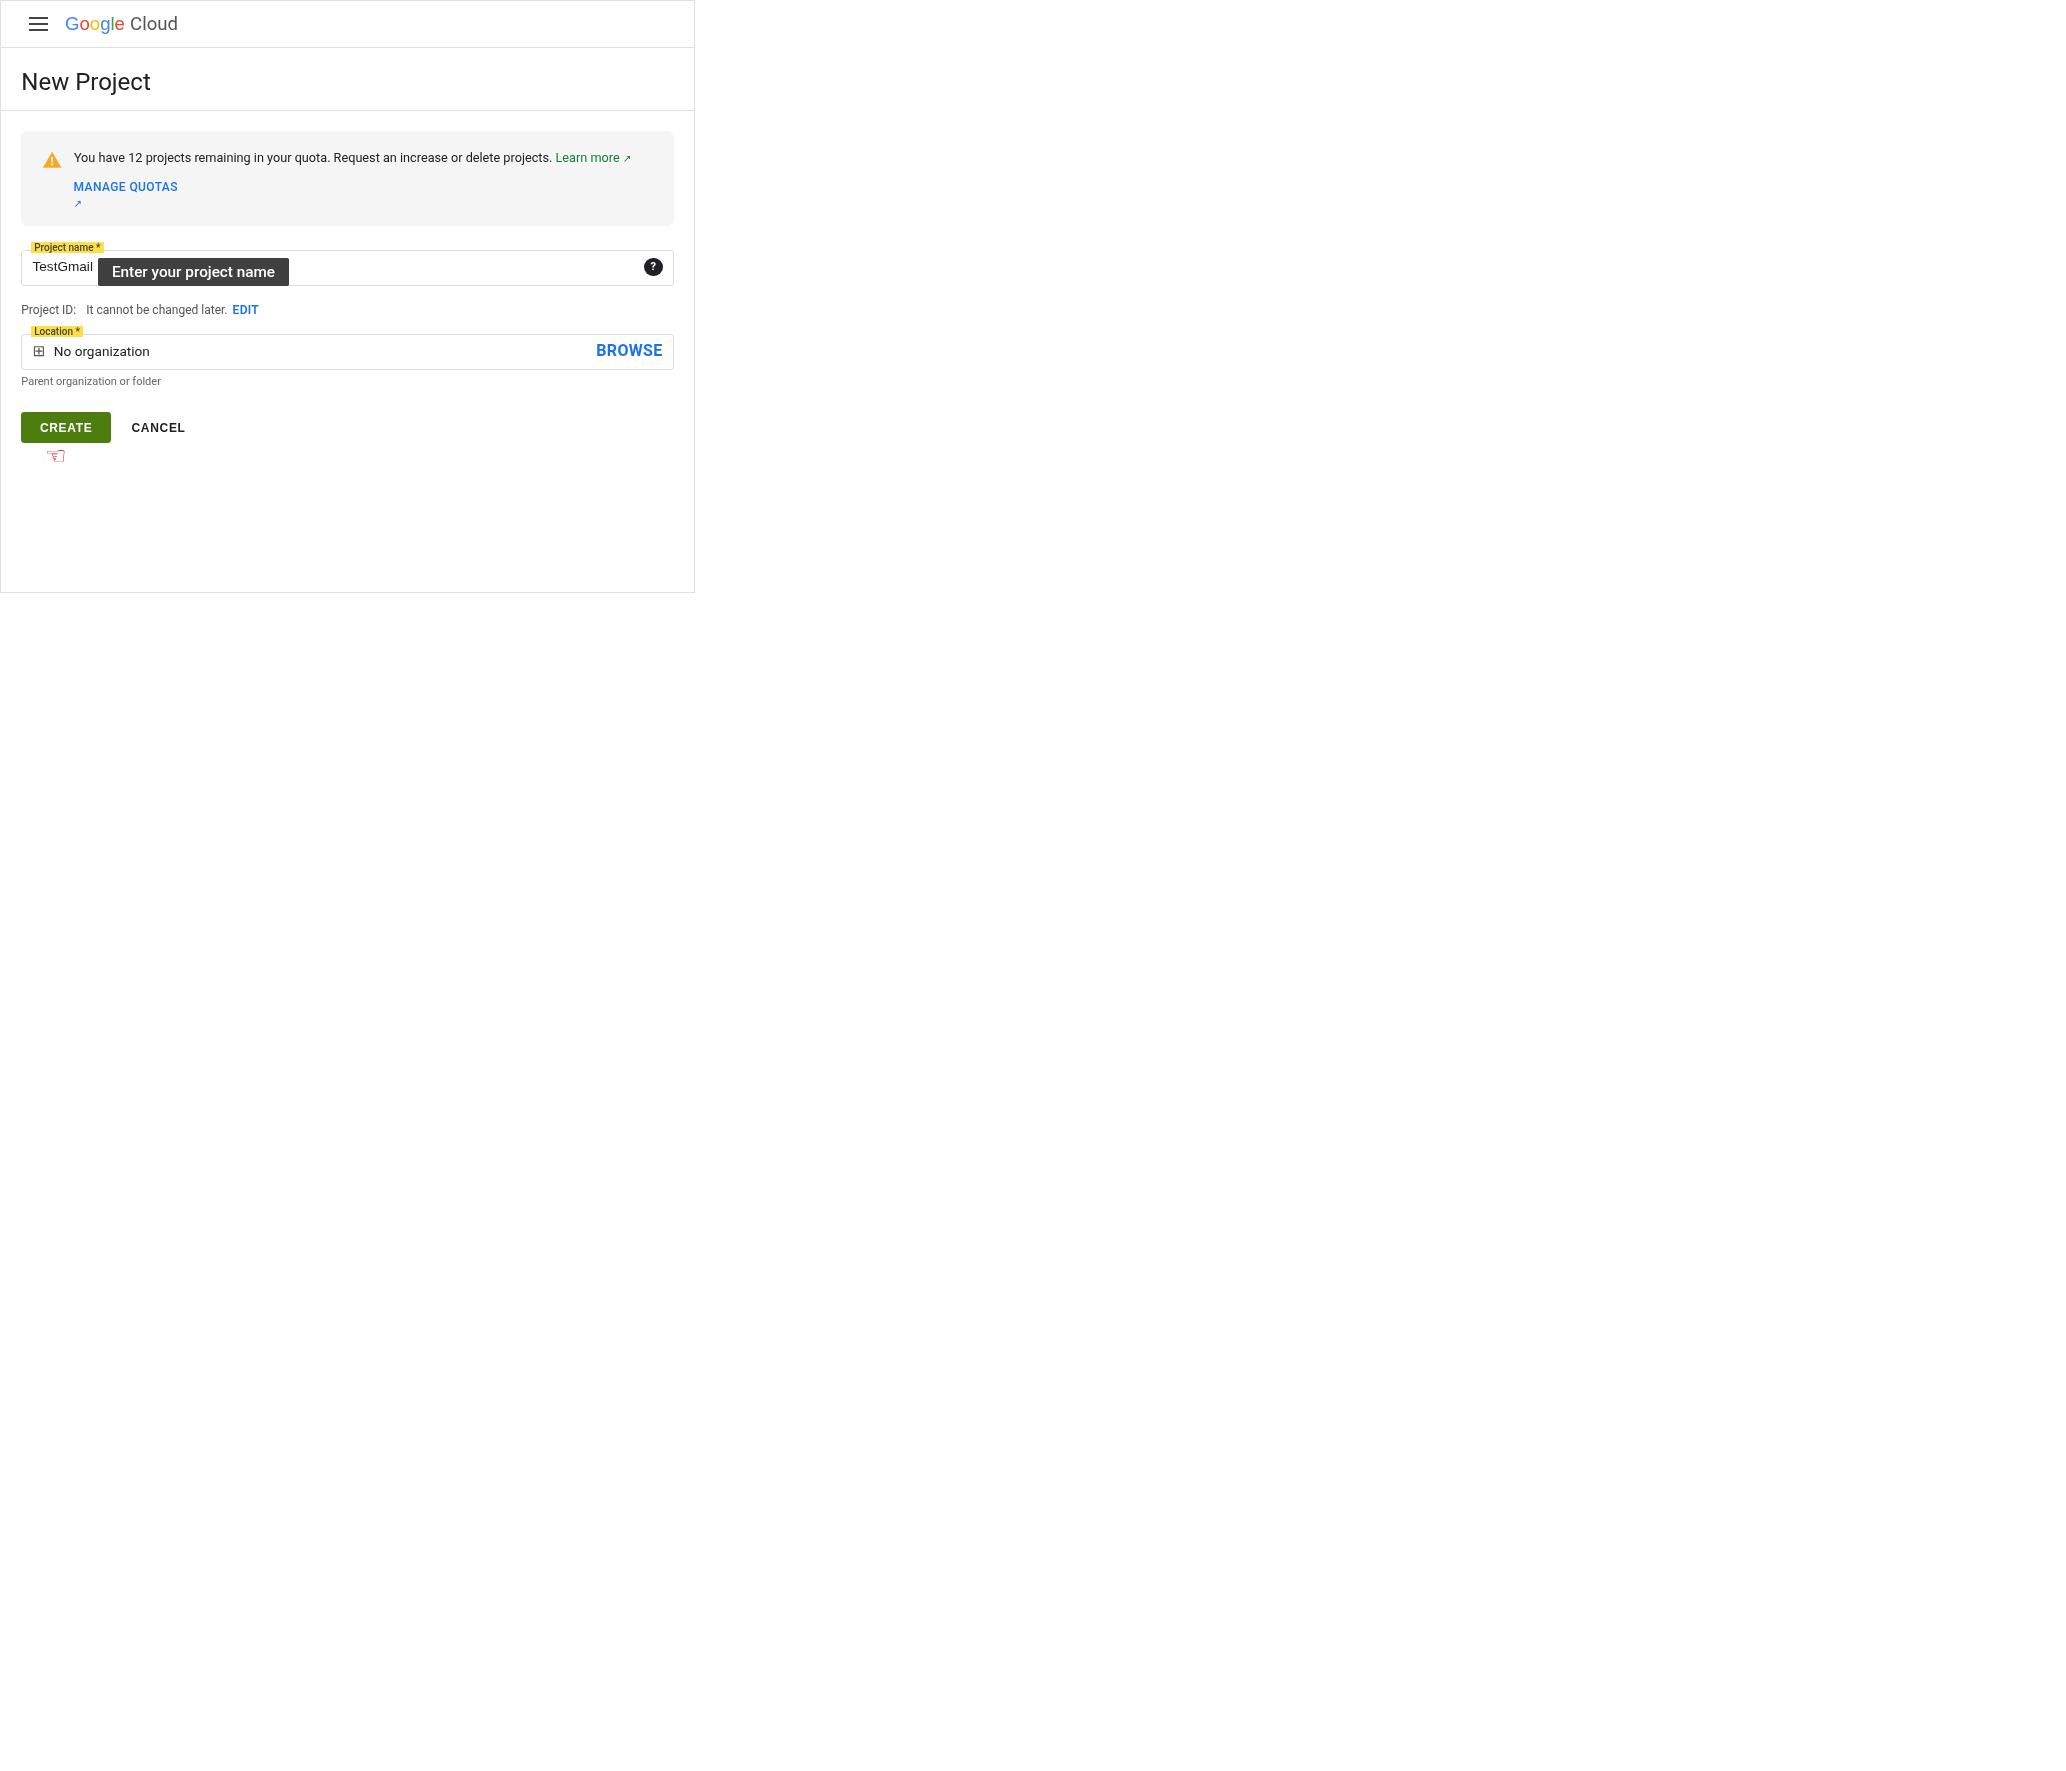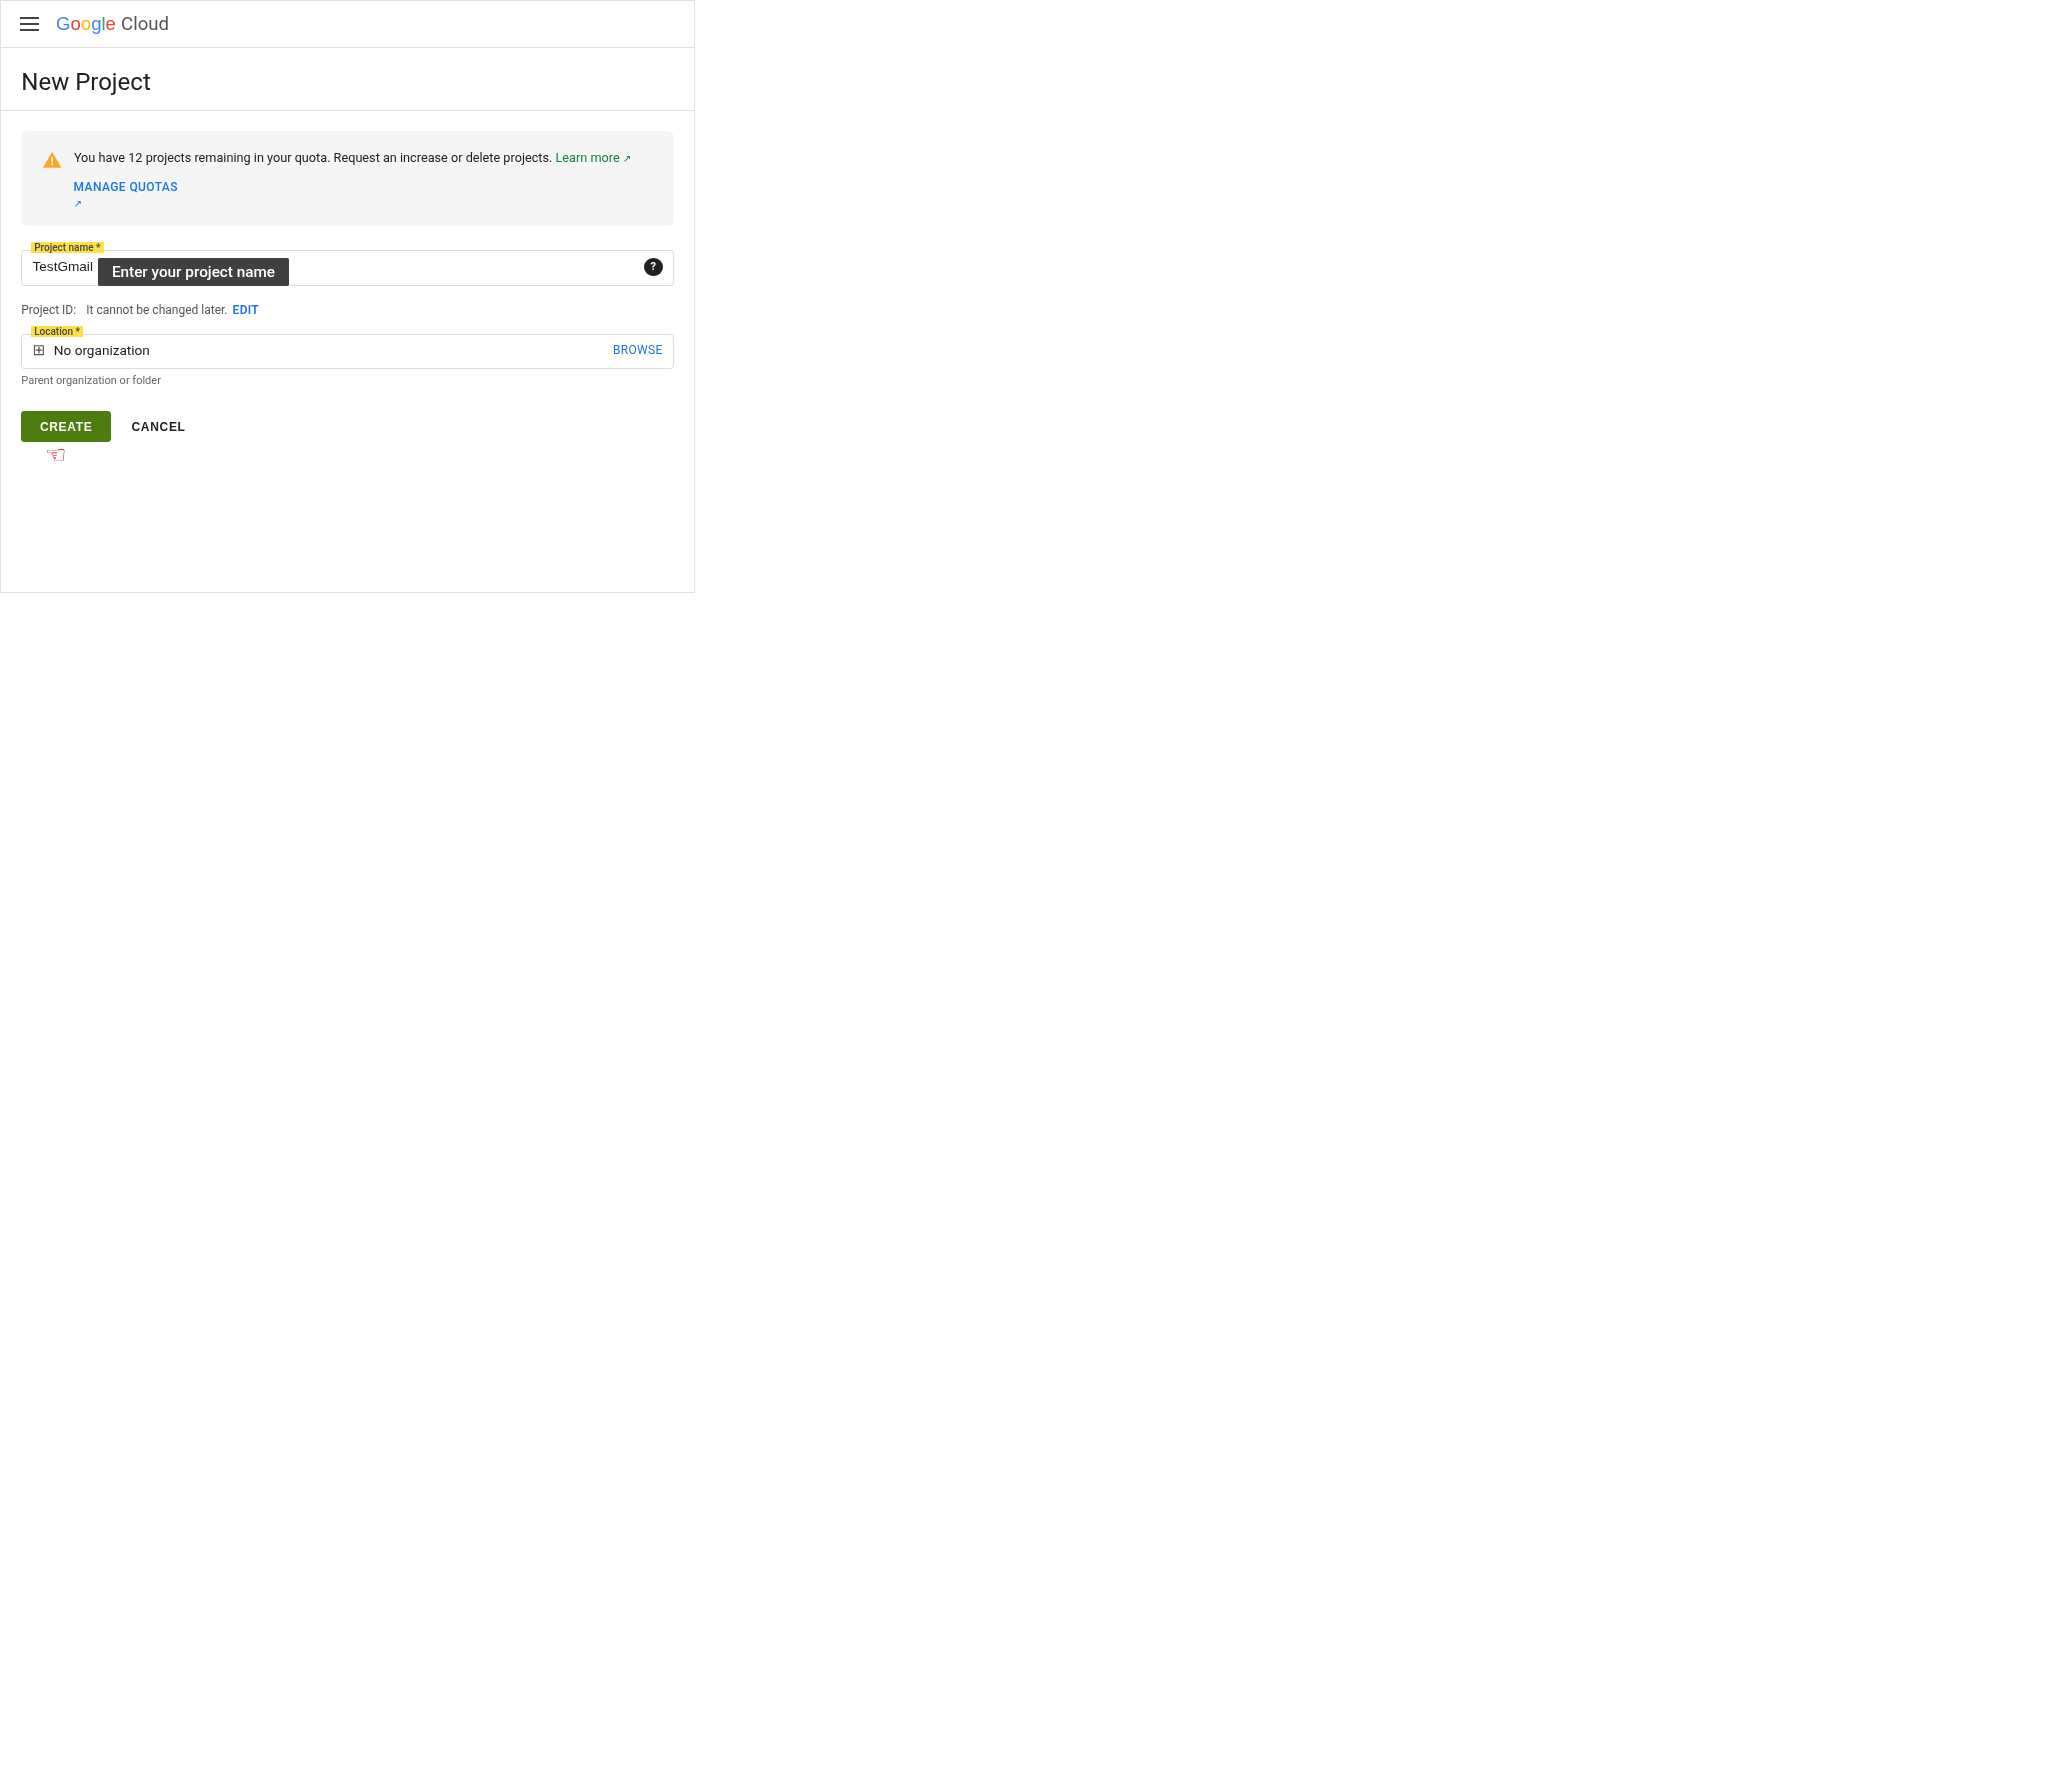--- a/index.html
+++ b/index.html
@@ -14,21 +14,21 @@
       width: 695px;
       min-height: 593px;
       border: 0.8px solid #e0e0e0;
       overflow: hidden;
     }
 
     
     .header {
       display: flex;
       align-items: center;
-      padding: 12px 16px;
+      padding: 12px 25px;
       border-bottom: 0.8px solid #e0e0e0;
       gap: 13.6px;
     }
 
     .hamburger {
       display: flex;
       flex-direction: column;
       gap: 4.2px;
       cursor: pointer;
       padding: 3.4px;
@@ -248,22 +248,22 @@
       font-size: 15.3px;
     }
 
     .location-text {
       font-size: 13.6px;
       color: #202124;
     }
 
     .browse-link {
       color: #1a73e8;
-      font-weight: 400;
-      font-size: 12px;
+      font-weight: 700;
+      font-size: 16px;
       letter-spacing: 0.3px;
       cursor: pointer;
       text-decoration: none;
     }
 
     .parent-org-text {
       font-size: 11px;
       color: #666;
       margin-top: 5.1px;
     }

